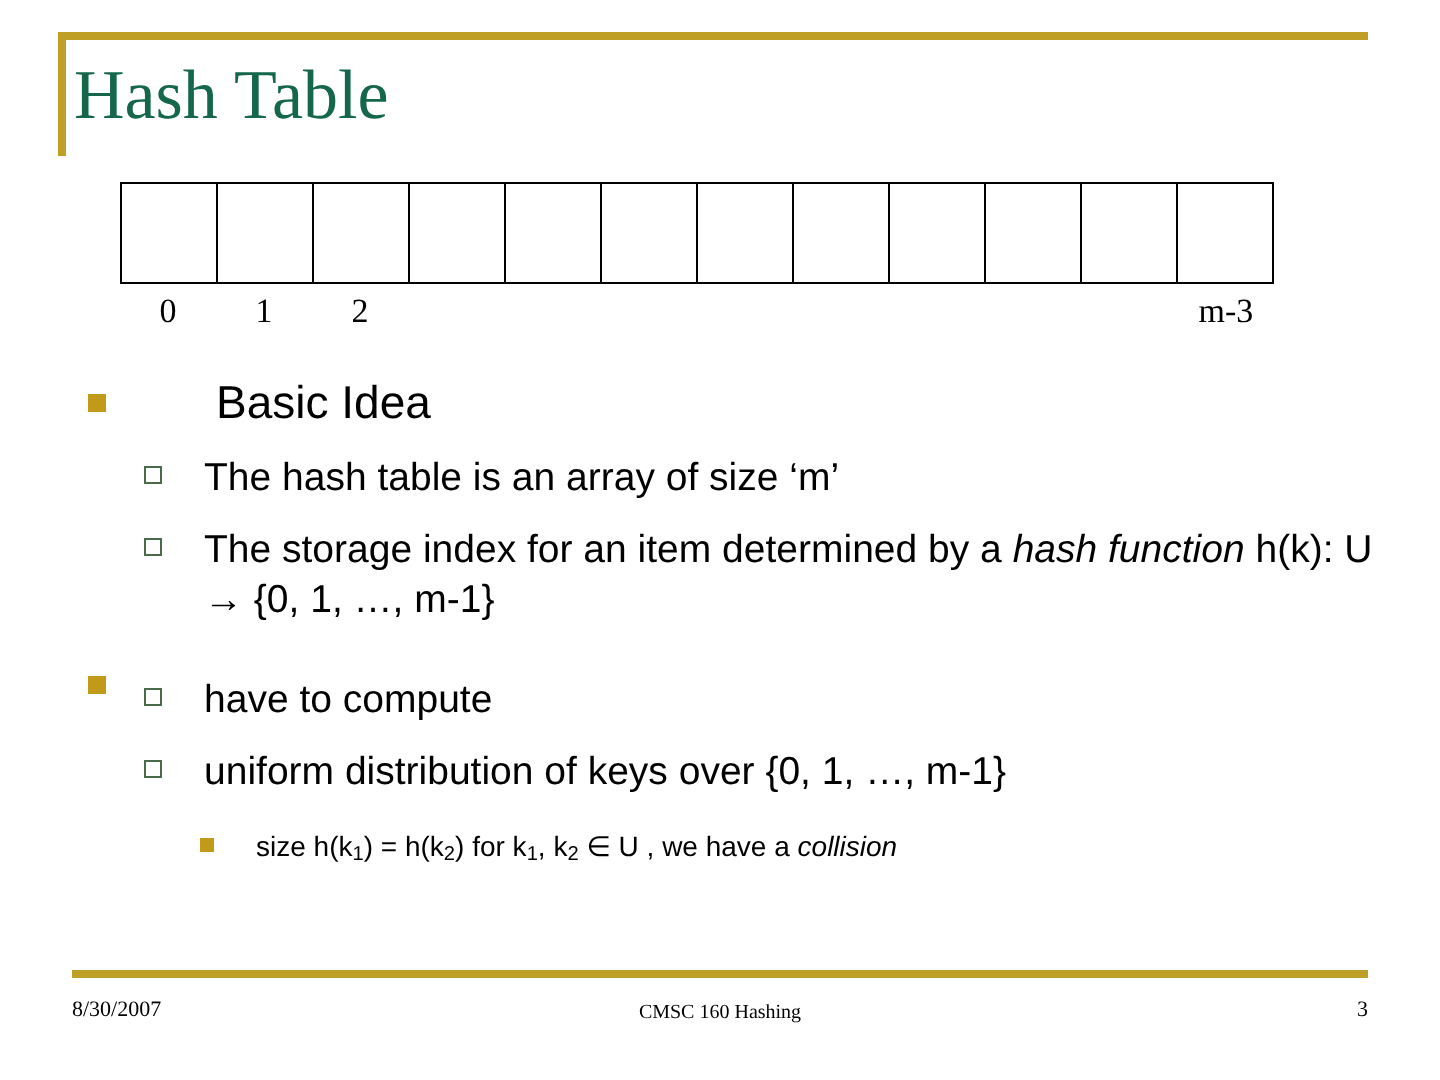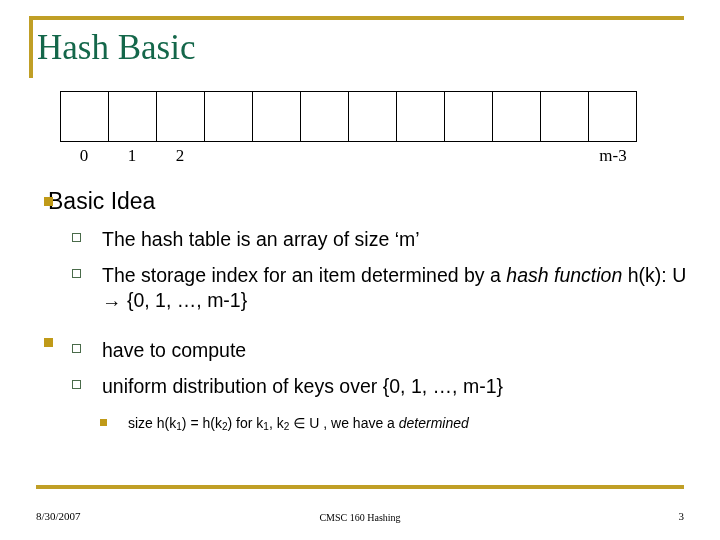--- a/index.html
+++ b/index.html
@@ -96,21 +96,21 @@
   
   #body {
     position: absolute;
     left: 0;
     top: 186px;
     width: 720px;
   }
 
   .lvl1 {
     position: relative;
-    padding-left: 48px;
+    padding-left: 108px;
     font-size: 23px;
     line-height: 30px;
     color: #000000;
     margin-bottom: 4px;
   }
   .lvl1 .bullet-sq {
     position: absolute;
     left: 44px;
     top: 11px;
     width: 9px;
@@ -165,21 +165,21 @@
     position: absolute;
     left: 36px;
     top: 485px;
     width: 648px;
     height: 4px;
     background: #C09F26;
   }
   #footer {
     position: absolute;
     left: 36px;
-    top: 510px;
+    top: 499px;
     width: 648px;
     height: 18px;
     font-family: "Liberation Serif", serif;
     color: #000000;
   }
   #footer .f-date {
     position: absolute;
     left: 0px;
     top: 0px;
     font-size: 11px;
@@ -200,21 +200,21 @@
   }
 </style>
 </head>
 <body>
 
 <div id="slide">
 
   <div id="title-rule-top" style="background: rgb(192, 159, 38);"></div>
   <div id="title-rule-left" style="background: rgb(192, 159, 38);"></div>
 
-  <div id="slide-title" style="color: rgb(20, 103, 74);">Hash Basic</div>
+  <div id="slide-title" style="color: rgb(20, 103, 74);">Hash Table</div>
 
   <div id="hash-array">
     <div class="cell"></div>
     <div class="cell"></div>
     <div class="cell"></div>
     <div class="cell"></div>
     <div class="cell"></div>
     <div class="cell"></div>
     <div class="cell"></div>
     <div class="cell"></div>
@@ -258,21 +258,21 @@
       <span class="bullet-hollow" style="border-color: rgb(74, 107, 74);"></span>
       <span>have to compute</span>
     </div>
 
     <div class="lvl2">
       <span class="bullet-hollow" style="border-color: rgb(74, 107, 74);"></span>
       <span>uniform distribution of keys over {0, 1, …, m-1}</span>
     </div>
 
     <div class="lvl3">
-      <span class="bullet-sq-sm" style="background: rgb(192, 154, 24);"></span><span>size h(k</span><sub class="sub">1</sub><span>) = h(k</span><sub class="sub">2</sub><span>) for k</span><sub class="sub">1</sub><span>, k</span><sub class="sub">2</sub><span> ∈ U , we have a </span><em class="it">determined</em>
+      <span class="bullet-sq-sm" style="background: rgb(192, 154, 24);"></span><span>size h(k</span><sub class="sub">1</sub><span>) = h(k</span><sub class="sub">2</sub><span>) for k</span><sub class="sub">1</sub><span>, k</span><sub class="sub">2</sub><span> ∈ U , we have a </span><em class="it">collision</em>
     </div>
 
   </div>
 
   <div id="footer-rule" style="background: rgb(192, 159, 38);"></div>
 
   <div id="footer">
     <span class="f-date">8/30/2007</span>
     <span class="f-center">CMSC 160 Hashing</span>
     <span class="f-page">3</span>

